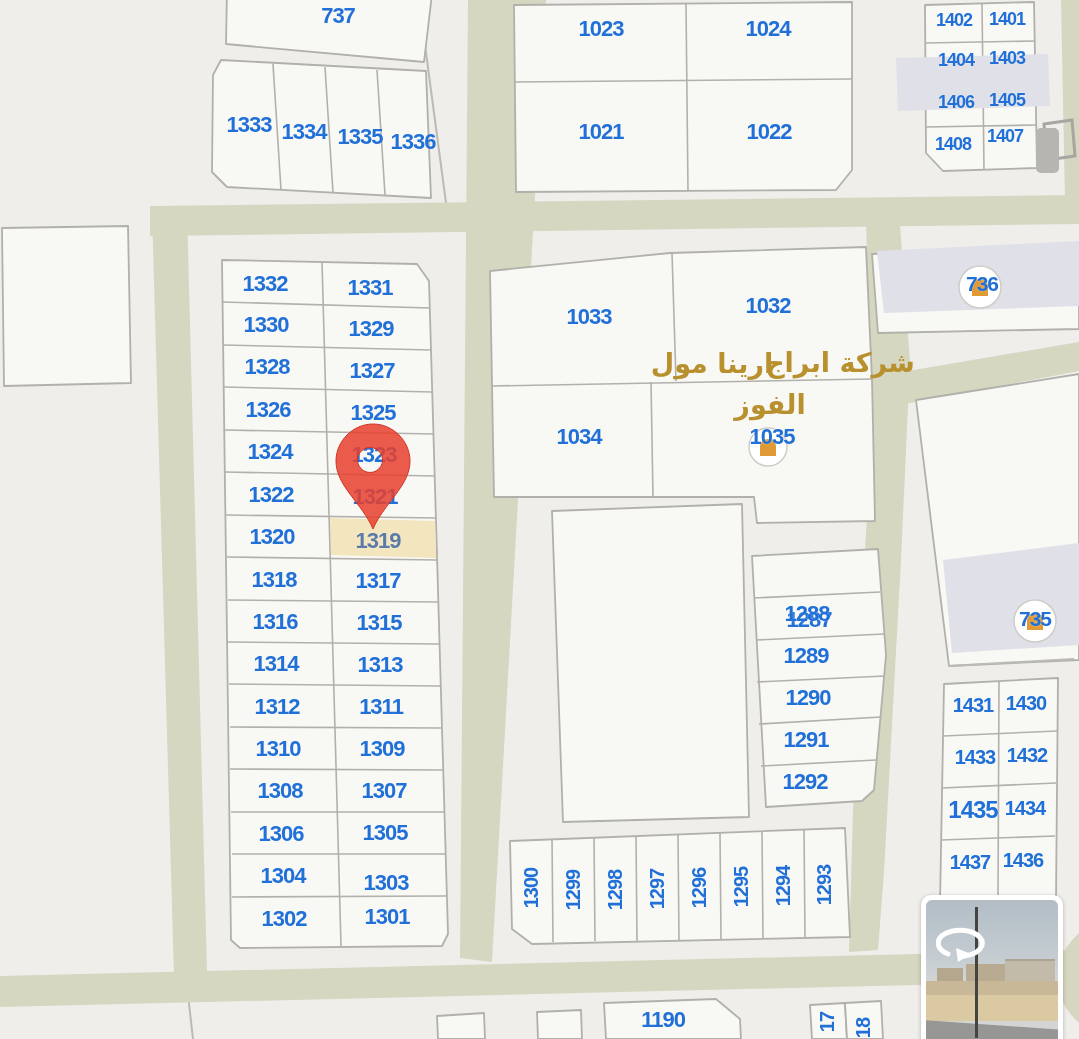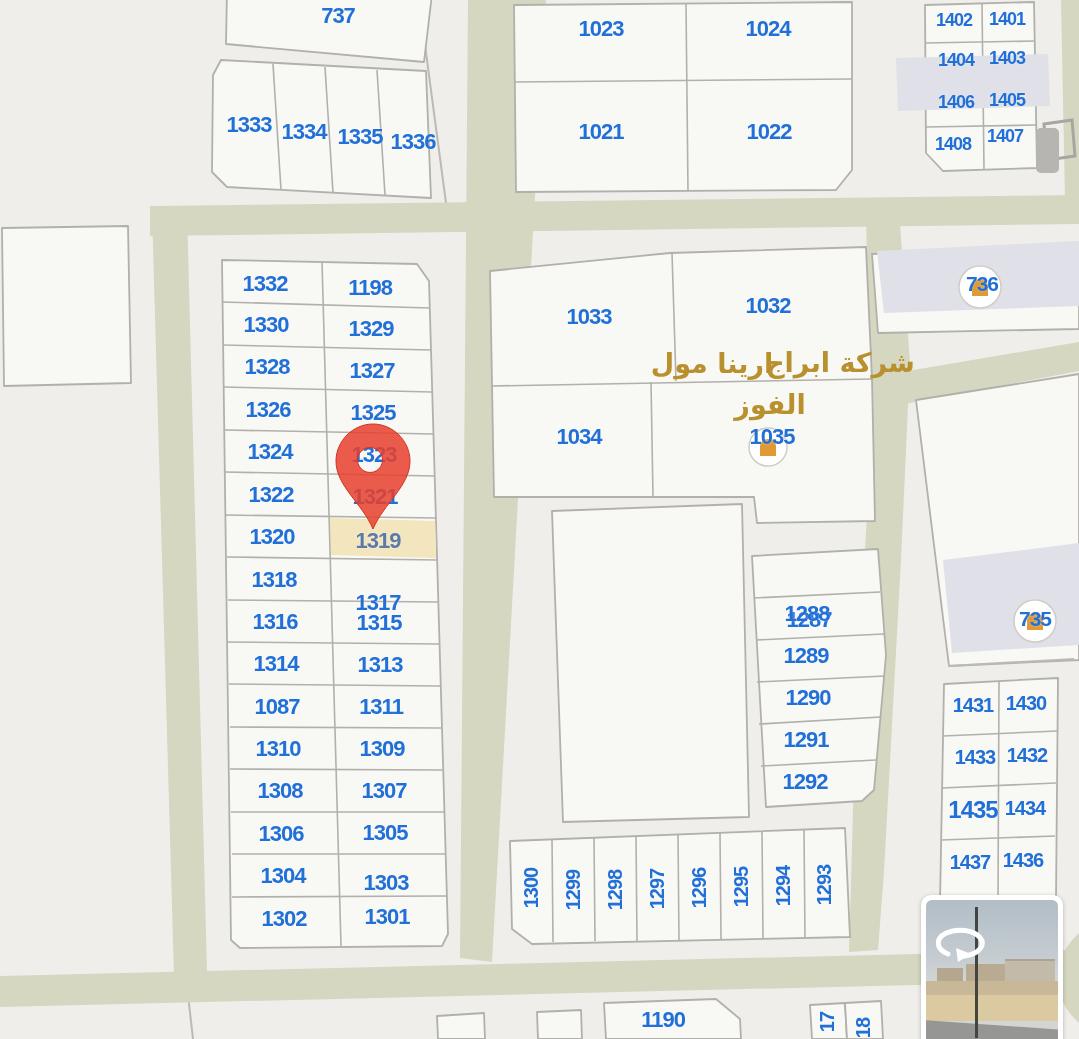--- a/index.html
+++ b/index.html
@@ -176,40 +176,40 @@
       <div class="plbl" style="left: 769px; top: 132px;">1022</div>
       <div class="plbl" style="left: 954px; top: 20px; font-size: 18px;">1402</div>
       <div class="plbl" style="left: 1007px; top: 19px; font-size: 18px;">1401</div>
       <div class="plbl" style="left: 956px; top: 60px; font-size: 18px;">1404</div>
       <div class="plbl" style="left: 1007px; top: 58px; font-size: 18px;">1403</div>
       <div class="plbl" style="left: 956px; top: 102px; font-size: 18px;">1406</div>
       <div class="plbl" style="left: 1007px; top: 100px; font-size: 18px;">1405</div>
       <div class="plbl" style="left: 953px; top: 144px; font-size: 18px;">1408</div>
       <div class="plbl" style="left: 1005px; top: 136px; font-size: 18px;">1407</div>
       <div class="plbl" style="left: 265px; top: 284px;">1332</div>
-      <div class="plbl" style="left: 370px; top: 288px;">1198</div>
+      <div class="plbl" style="left: 370px; top: 288px;">1331</div>
       <div class="plbl" style="left: 266px; top: 325px;">1330</div>
       <div class="plbl" style="left: 371px; top: 329px;">1329</div>
       <div class="plbl" style="left: 267px; top: 367px;">1328</div>
       <div class="plbl" style="left: 372px; top: 371px;">1327</div>
       <div class="plbl" style="left: 268px; top: 410px;">1326</div>
       <div class="plbl" style="left: 373px; top: 413px;">1325</div>
       <div class="plbl" style="left: 270px; top: 452px;">1324</div>
       <div class="plbl" style="left: 374px; top: 455px;">1323</div>
       <div class="plbl" style="left: 271px; top: 495px;">1322</div>
       <div class="plbl" style="left: 375px; top: 497px;">1321</div>
       <div class="plbl" style="left: 272px; top: 537px;">1320</div>
       <div class="plbl selected" style="left: 378px; top: 541px;">1319</div>
       <div class="plbl" style="left: 274px; top: 580px;">1318</div>
-      <div class="plbl" style="left: 378px; top: 603px;">1317</div>
+      <div class="plbl" style="left: 378px; top: 581px;">1317</div>
       <div class="plbl" style="left: 275px; top: 622px;">1316</div>
       <div class="plbl" style="left: 379px; top: 623px;">1315</div>
       <div class="plbl" style="left: 276px; top: 664px;">1314</div>
       <div class="plbl" style="left: 380px; top: 665px;">1313</div>
-      <div class="plbl" style="left: 277px; top: 707px;">1087</div>
+      <div class="plbl" style="left: 277px; top: 707px;">1312</div>
       <div class="plbl" style="left: 381px; top: 707px;">1311</div>
       <div class="plbl" style="left: 278px; top: 749px;">1310</div>
       <div class="plbl" style="left: 382px; top: 749px;">1309</div>
       <div class="plbl" style="left: 280px; top: 791px;">1308</div>
       <div class="plbl" style="left: 384px; top: 791px;">1307</div>
       <div class="plbl" style="left: 281px; top: 834px;">1306</div>
       <div class="plbl" style="left: 385px; top: 833px;">1305</div>
       <div class="plbl" style="left: 283px; top: 876px;">1304</div>
       <div class="plbl" style="left: 386px; top: 875px; margin-top: 8px;">1303</div>
       <div class="plbl" style="left: 284px; top: 919px;">1302</div>

